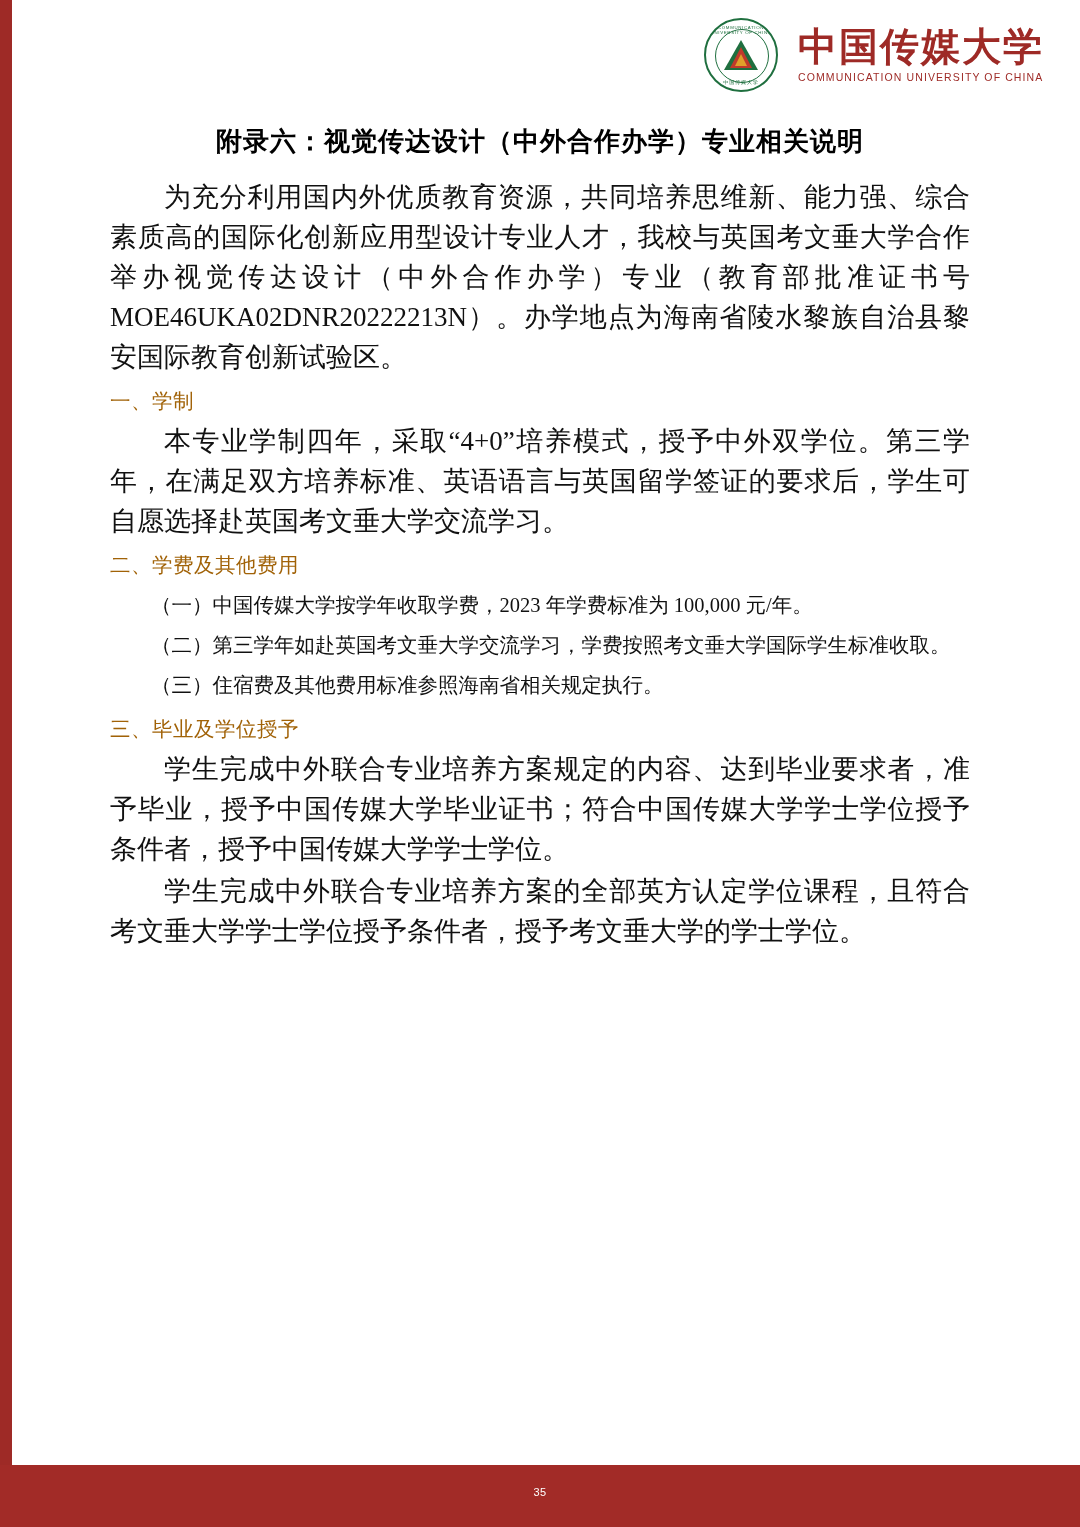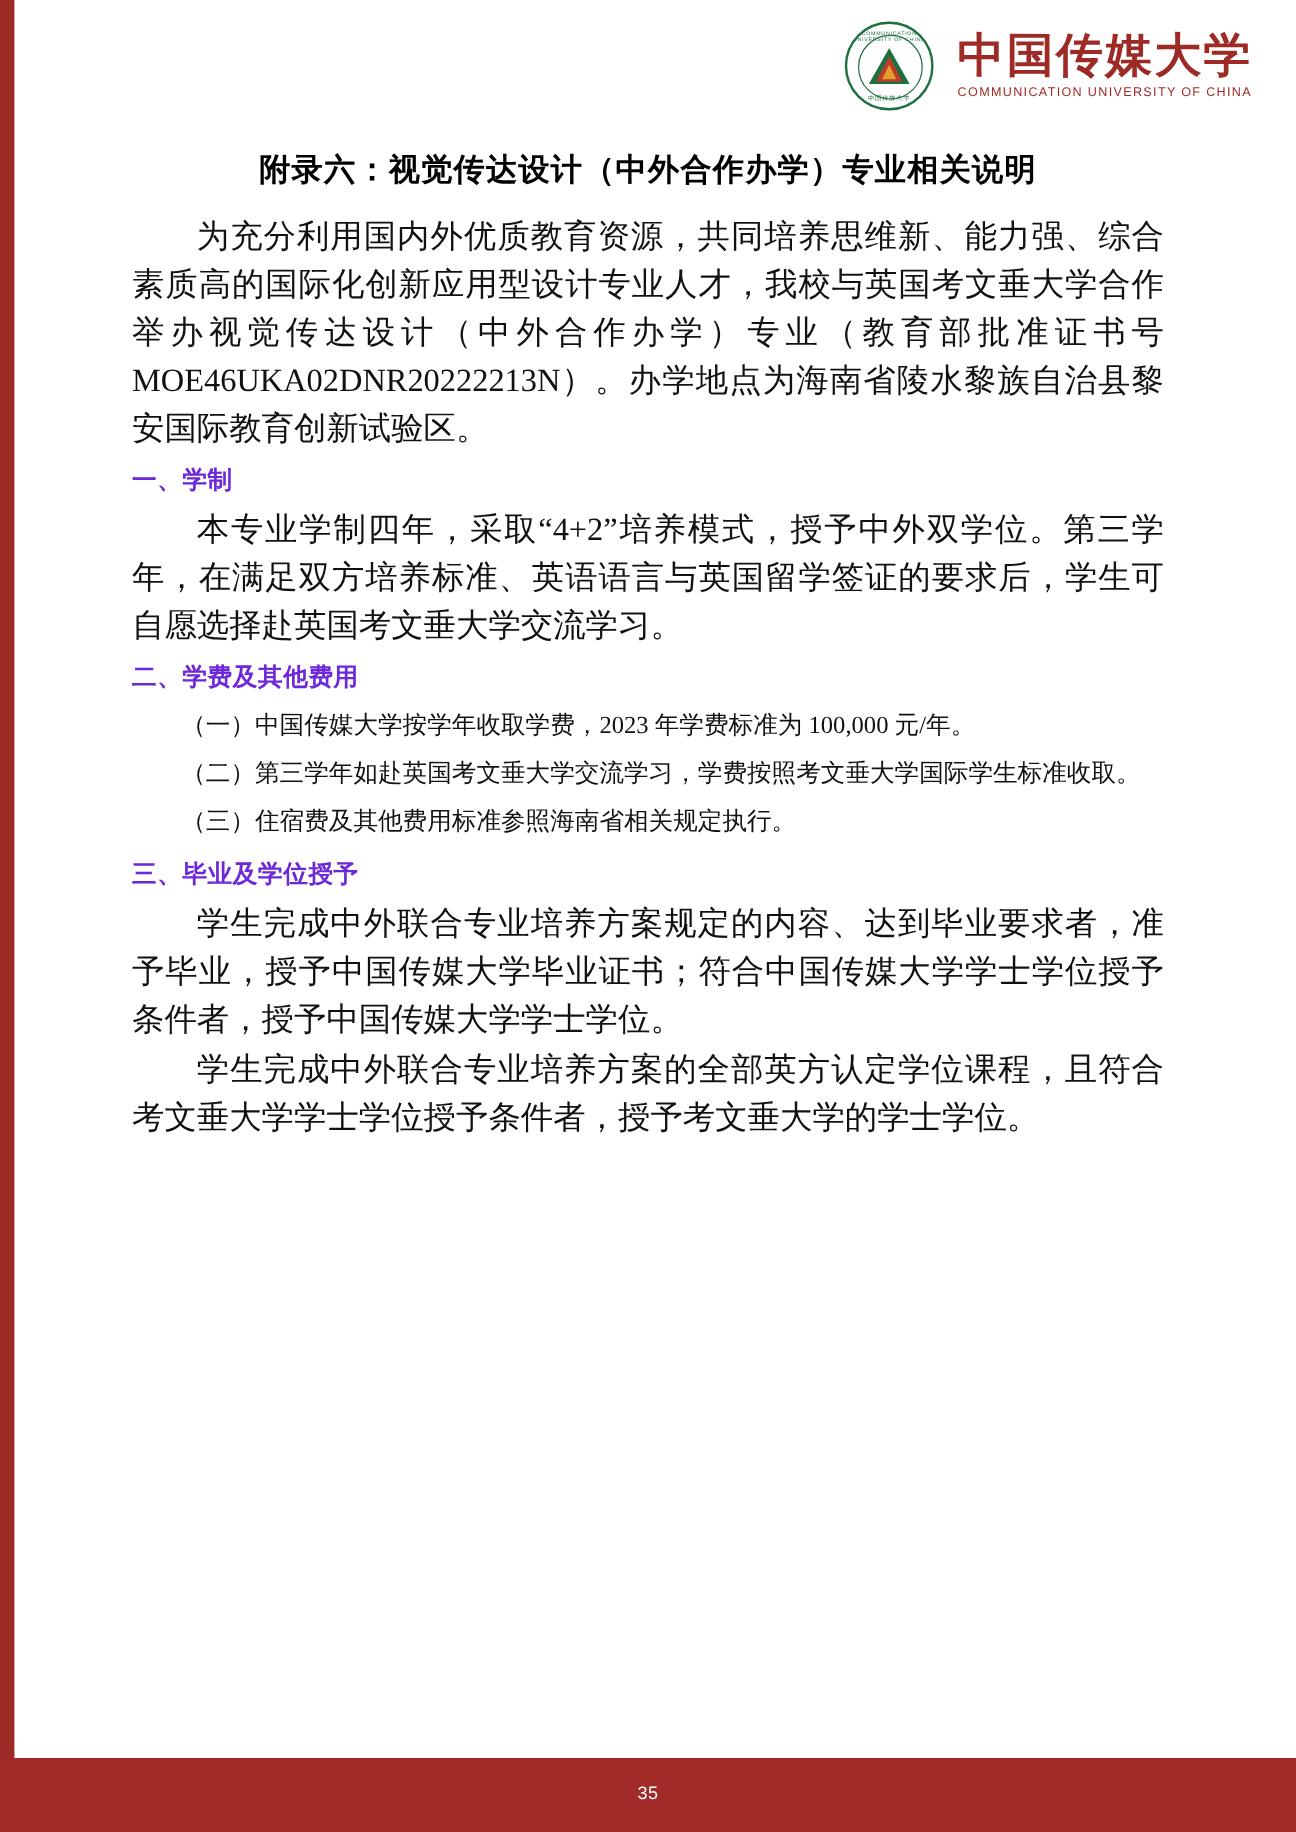--- a/index.html
+++ b/index.html
@@ -38,21 +38,21 @@
     height: 62px;
     background: #a22b27;
   }
   .bottom-bar .page-number {
     position: absolute;
     left: 0;
     right: 0;
     top: 21px;
     text-align: center;
     color: #ffffff;
-    font-size: 15px;
+    font-size: 11px;
     font-family: "Liberation Sans", sans-serif;
     letter-spacing: 0.5px;
   }
 
   
   .header {
     position: absolute;
     right: 36px;
     top: 18px;
     display: flex;
@@ -167,24 +167,24 @@
     font-size: 27px;
     line-height: 40px;
     margin: 0 0 2px 0;
     text-align: justify;
     text-justify: inter-ideograph;
     text-indent: 2em;
     color: #111;
   }
   h2.section-heading {
     font-size: 20.5px;
-    font-weight: 700;
+    font-weight: 400;
     line-height: 40px;
     margin: 4px 0 0 0;
-    color: #6d28d9;
+    color: #a16207;
     text-indent: 0;
     letter-spacing: 0.5px;
   }
   p.item-text {
     font-size: 20.5px;
     line-height: 40px;
     margin: 0;
     text-indent: 2em;
     color: #111;
     text-align: justify;
@@ -213,21 +213,21 @@
     </div>
   </div>
 
   <div class="content">
 
     <h1 class="doc-title">附录六：视觉传达设计（中外合作办学）专业相关说明</h1>
 
     <p class="body-text">为充分利用国内外优质教育资源，共同培养思维新、能力强、综合素质高的国际化创新应用型设计专业人才，我校与英国考文垂大学合作举办视觉传达设计（中外合作办学）专业（教育部批准证书号 MOE46UKA02DNR20222213N）。办学地点为海南省陵水黎族自治县黎安国际教育创新试验区。</p>
 
     <h2 class="section-heading">一、学制</h2>
-    <p class="body-text">本专业学制四年，采取“4+2”培养模式，授予中外双学位。第三学年，在满足双方培养标准、英语语言与英国留学签证的要求后，学生可自愿选择赴英国考文垂大学交流学习。</p>
+    <p class="body-text">本专业学制四年，采取“4+0”培养模式，授予中外双学位。第三学年，在满足双方培养标准、英语语言与英国留学签证的要求后，学生可自愿选择赴英国考文垂大学交流学习。</p>
 
     <h2 class="section-heading">二、学费及其他费用</h2>
     <p class="item-text">（一）中国传媒大学按学年收取学费，2023 年学费标准为 100,000 元/年。</p>
     <p class="item-text tight">（二）第三学年如赴英国考文垂大学交流学习，学费按照考文垂大学国际学生标准收取。</p>
     <p class="item-text">（三）住宿费及其他费用标准参照海南省相关规定执行。</p>
 
     <h2 class="section-heading">三、毕业及学位授予</h2>
     <p class="body-text">学生完成中外联合专业培养方案规定的内容、达到毕业要求者，准予毕业，授予中国传媒大学毕业证书；符合中国传媒大学学士学位授予条件者，授予中国传媒大学学士学位。</p>
     <p class="body-text">学生完成中外联合专业培养方案的全部英方认定学位课程，且符合考文垂大学学士学位授予条件者，授予考文垂大学的学士学位。</p>
 

